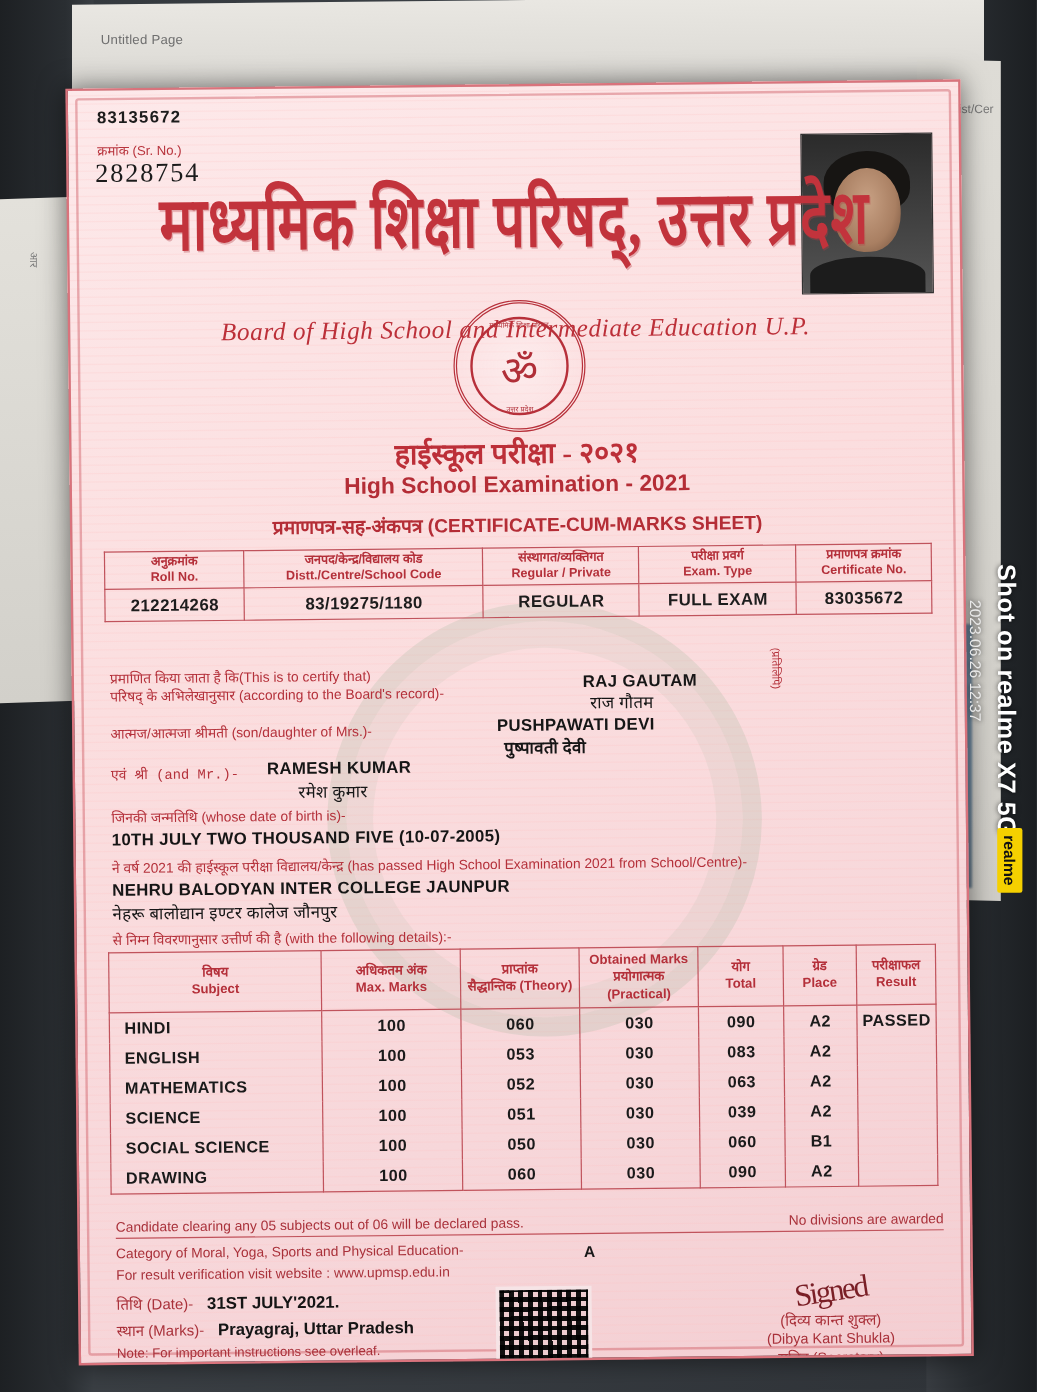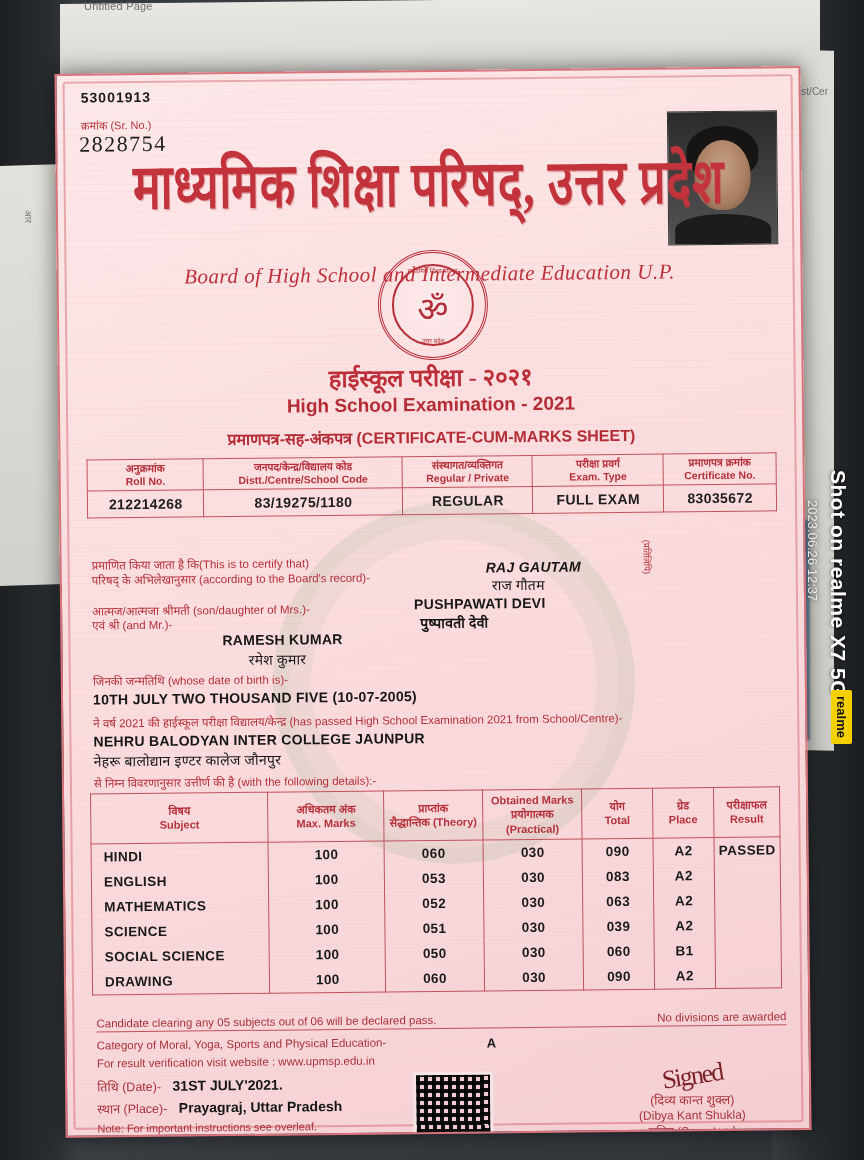--- a/index.html
+++ b/index.html
@@ -33,21 +33,21 @@
     background: linear-gradient(270deg,#1b1e21 0%, #282c30 60%, #383c41 100%);
   }
   .paper-top {
     position: absolute;
     left: 60px; top: 0; width: 760px; height: 78px;
     background: linear-gradient(180deg,#e9e7e2 0%, #d9d7d2 100%);
     transform: skewY(-0.6deg);
   }
   .paper-top-label {
     position: absolute;
-    left: 84px; top: 0;
+    left: 84px; top: 28px;
     font-size: 11px; color: #6f6f6f;
     letter-spacing: .2px;
   }
   .paper-right-strip {
     position: absolute;
     right: 30px; top: 50px; width: 70px; height: 700px;
     background: linear-gradient(180deg,#dedcd6 0%, #cfcdc7 100%);
     transform: skewY(1.2deg);
   }
   .paper-right-label {
@@ -404,21 +404,21 @@
   <div class="paper-right-strip"></div>
   <div class="paper-right-label">dist/Cer</div>
   <div class="paper-left-strip"></div>
   <div class="paper-left-label">आर</div>
   <div class="blue-card"></div>
 
   <div id="cert-wrap">
     <div id="cert">
       <div class="wm-seal"></div>
 
-      <div class="snum">53001913</div>
+      <div class="snum">83135672</div>
       <div class="srno-label">क्रमांक (Sr. No.)</div>
       <div class="srno-value">2828754</div>
 
       <div class="photo">
         <div class="hair"></div>
         <div class="face"></div>
         <div class="shoulders"></div>
       </div>
 
       <div class="title-hi">माध्यमिक शिक्षा परिषद्, उत्तर प्रदेश</div>
@@ -465,28 +465,28 @@
           <td>83/19275/1180</td>
           <td>REGULAR</td>
           <td>FULL EXAM</td>
           <td>83035672</td>
         </tr>
       </tbody>
         </table>
 
       <div class="blk lbl" style="left:30px; top:482px;">प्रमाणित किया जाता है कि(This is to certify that)</div>
       <div class="blk lbl" style="left:30px; top:497px;">परिषद् के अभिलेखानुसार (according to the Board's record)-</div>
-      <div class="blk val" style="left:424px; top:488px;font-style:italic;">RAJ GAUTAM</div>
+      <div class="blk val" style="left:424px; top:488px;">RAJ GAUTAM</div>
       <div class="blk val-hi" style="left:430px; top:504px;">राज गौतम</div>
 
       <div class="blk lbl" style="left:30px; top:528px;">आत्मज/आत्मजा श्रीमती (son/daughter of Mrs.)-</div>
       <div class="blk val" style="left:352px; top:524px;">PUSHPAWATI DEVI</div>
       <div class="blk val-hi" style="left:358px; top:541px;font-weight:bold;">पुष्पावती  देवी</div>
 
-      <div class="blk lbl" style="left:30px; top:542px;">एवं श्री (and Mr.)-</div>
+      <div class="blk lbl" style="left:30px; top:562px;font-family:Liberation Mono, monospace;">एवं श्री (and Mr.)-</div>
       <div class="blk val" style="left:160px; top:558px;">RAMESH KUMAR</div>
       <div class="blk val-hi" style="left:186px; top:576px;">रमेश  कुमार</div>
 
       <div class="blk lbl" style="left:30px; top:598px;">जिनकी जन्मतिथि (whose date of birth is)-</div>
       <div class="blk val" style="left:30px; top:616px;">10TH JULY TWO THOUSAND FIVE (10-07-2005)</div>
 
       <div class="blk lbl" style="left:30px; top:640px;">ने वर्ष 2021 की हाईस्कूल परीक्षा विद्यालय/केन्द्र (has passed High School Examination 2021 from School/Centre)-</div>
       <div class="blk val" style="left:30px; top:658px;">NEHRU BALODYAN INTER COLLEGE JAUNPUR</div>
       <div class="blk val-hi" style="left:30px; top:676px;">नेहरू बालोद्यान इण्टर कालेज जौनपुर</div>
 
@@ -593,21 +593,21 @@
       </div>
       <div class="note3">For result verification visit website : www.upmsp.edu.in</div>
 
       <div class="qr"></div>
 
       <div class="date-line">
         <span>तिथि (Date)-</span>
         <b>31ST JULY'2021.</b>
       </div>
       <div class="place-line">
-        <span>स्थान (Place)-</span>
+        <span>स्थान (Marks)-</span>
         <b>Prayagraj, Uttar Pradesh</b>
       </div>
       <div class="note-overleaf">Note: For important instructions see overleaf.</div>
 
       <div class="sign">
         <div class="scribble">Signed</div>
         <div class="n1">(दिव्य कान्त शुक्ल)</div>
         <div class="n2">(Dibya Kant Shukla)</div>
         <div class="n3">सचिव (Secretary)</div>
       </div>

